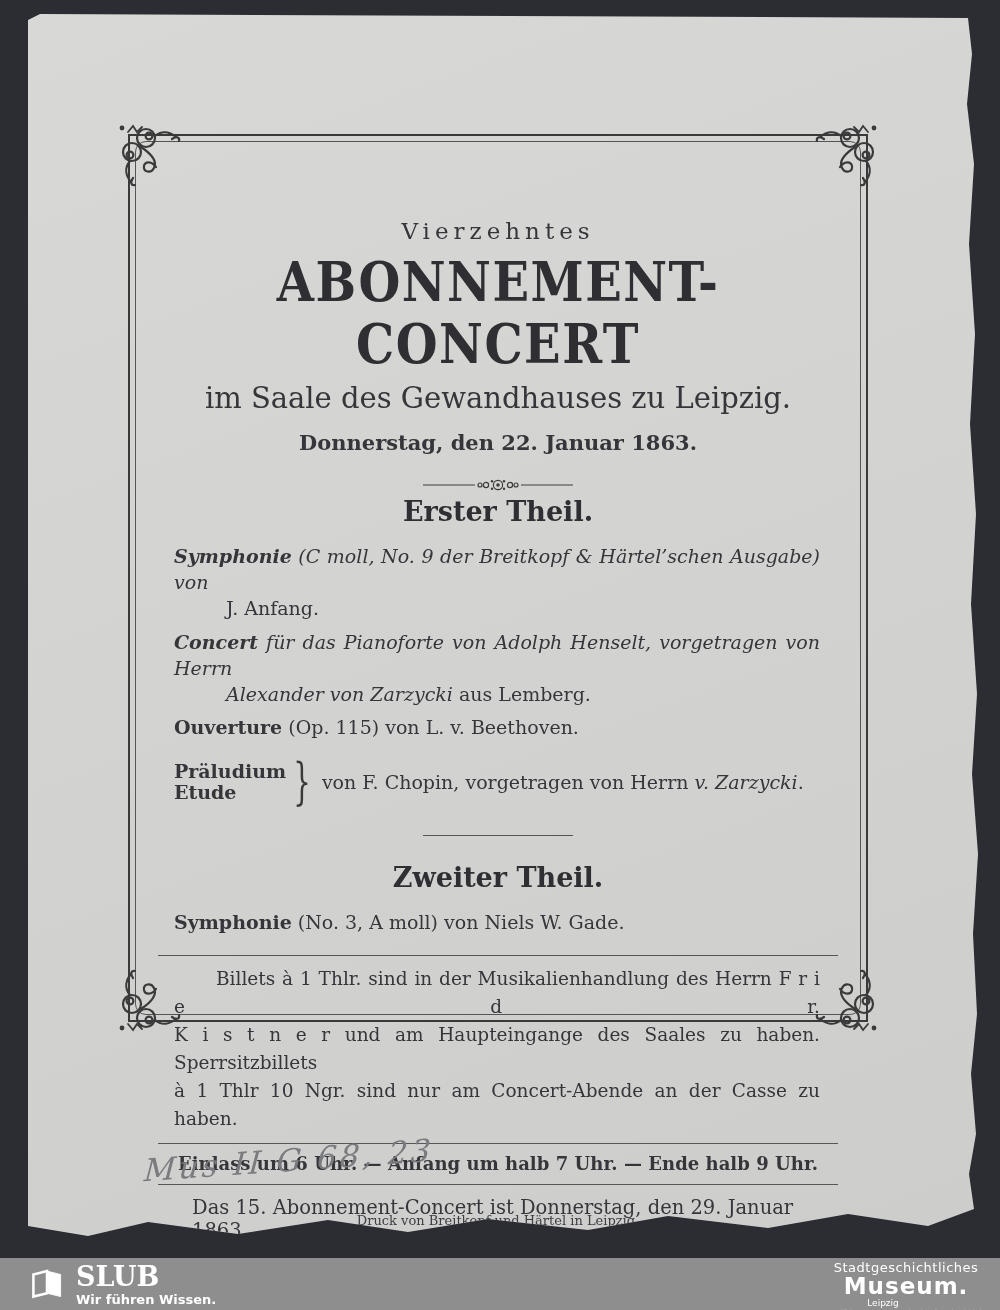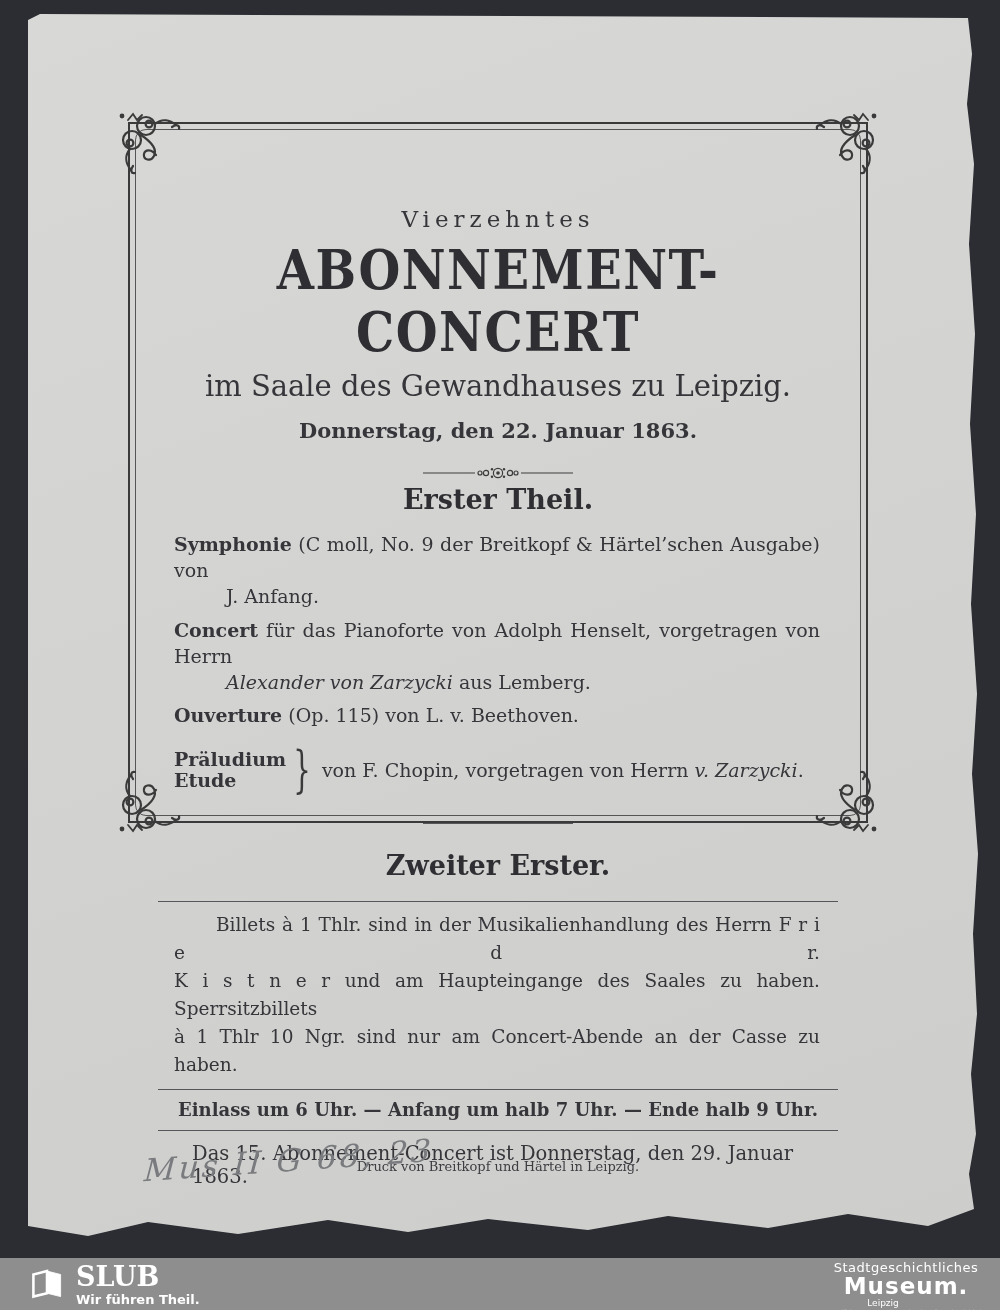--- a/index.html
+++ b/index.html
@@ -15,42 +15,42 @@
     position:absolute;left:28px;top:14px;width:950px;height:1226px;
     background:linear-gradient(160deg,#d8d9d6 0%,#d3d4d2 45%,#cdcecb 100%);
     clip-path:polygon(0px 6px,12px 0px,940px 4px,944px 40px,939px 90px,946px 150px,
       941px 230px,947px 320px,942px 410px,948px 500px,943px 590px,949px 680px,
       944px 760px,950px 840px,945px 920px,949px 1000px,943px 1060px,948px 1120px,
       941px 1160px,946px 1195px,900px 1212px,820px 1200px,740px 1214px,640px 1202px,
       560px 1216px,460px 1205px,380px 1218px,300px 1206px,210px 1220px,120px 1208px,
       60px 1222px,0px 1212px);
   }
   
-  .frame{position:absolute;left:100px;top:108px;width:740px;height:701px;}
+  .frame{position:absolute;left:100px;top:120px;width:740px;height:888px;}
   .frame-outer{position:absolute;inset:0;border:2px solid #3a3a3a;border-top-width:2.6px;}
   .frame-inner{position:absolute;inset:7px;border:1.1px solid #555;border-radius:11px;}
   .corner{position:absolute;width:72px;height:72px;}
   .corner.tl{left:-12px;top:-12px;}
   .corner.tr{right:-12px;top:-12px;transform:scaleX(-1);}
   .corner.bl{left:-12px;bottom:-12px;transform:scaleY(-1);}
   .corner.br{right:-12px;bottom:-12px;transform:scale(-1,-1);}
   
   .content{position:absolute;left:20px;right:20px;top:0;color:#35353a;text-align:center;}
   .series{margin-top:84px;font-size:23px;letter-spacing:5px;}
   .title{margin-top:13px;font-size:48px;font-weight:bold;letter-spacing:1.5px;
          transform:scaleY(1.12);color:#2f2f33;}
   .venue{margin-top:12px;font-size:29px;}
   .dateline{margin-top:15px;font-size:21px;font-weight:bold;}
   .orn-divider{margin-top:22px;}
   .part-heading{font-size:27px;font-weight:bold;color:#2f2f33;}
   .h-part1{}
   .h-part2{margin-top:26px;}
   .prog{margin-top:16px;text-align:left;padding:0 28px 0 26px;font-size:19px;line-height:1.38;}
   .prog-item{margin-bottom:7px;}
-  .jline{text-align:justify;text-align-last:justify;}
+  .jline{text-align:justify;text-align-last:justify;font-style:italic;}
   .prog b{font-weight:bold;}
   .indent2{padding-left:52px;}
   .it{font-style:italic;}
   .brace-row{display:flex;align-items:center;gap:2px;}
   .brace-labels{display:flex;flex-direction:column;line-height:1.12;font-weight:bold;}
   .brace-char{font-size:50px;font-weight:400;transform:scaleX(.55);margin:0 2px 0 -2px;color:#3a3a3a;}
   .rule-short{width:150px;height:0;border-top:1.3px solid #55555a;margin:18px auto 0;}
   .rule-full{height:0;border-top:1.3px solid #55555a;margin:10px 10px 0;}
   .tickets{margin-top:9px;padding:0 28px 0 26px;font-size:18.5px;line-height:1.52;text-align:left;}
   .tickets .tl1{text-indent:42px;}
@@ -161,22 +161,27 @@
             <span>Präludium</span>
             <span>Etude</span>
           </div>
           <span class="brace-char">}</span>
           <div><span>von F. Chopin, vorgetragen von Herrn </span><span class="it">v. Zarzycki</span><span>.</span></div>
         </div>
       </div>
 
       <div class="rule-short"></div>
 
-      <div class="part-heading h-part2">Zweiter Erster.</div>
-
+      <div class="part-heading h-part2">Zweiter Theil.</div>
+
+      <div class="prog">
+        <div class="prog-item">
+          <div><b>Symphonie</b><span> (No. 3, A moll) von Niels W. Gade.</span></div>
+        </div>
+      </div>
 
       <div class="rule-full" style="margin-top:20px"></div>
 
       <div class="tickets">
         <div class="tl1">Billets à 1 Thlr. sind in der Musikalienhandlung des Herrn F r i e d r.</div>
         <div>K i s t n e r und am Haupteingange des Saales zu haben. Sperrsitzbillets</div>
         <div>à 1 Thlr 10 Ngr. sind nur am Concert-Abende an der Casse zu haben.</div>
       </div>
 
       <div class="rule-full"></div>
@@ -195,21 +200,21 @@
 </div>
 
 <div class="footer">
   <div class="slub">
     <svg width="34" height="40" viewBox="0 0 40 40">
       <path d="M20,6 L4,10 L4,36 L20,32 Z" fill="none" stroke="#fff" stroke-width="3"></path>
       <path d="M20,6 L36,10 L36,36 L20,32 Z" fill="#fff" stroke="#fff" stroke-width="1"></path>
     </svg>
     <div class="slub-text">
       <div class="slub-name">SLUB</div>
-      <div class="slub-tag">Wir führen Theil.</div>
+      <div class="slub-tag">Wir führen Wissen.</div>
     </div>
   </div>
   <div class="museum">
     <div class="m-top">Stadtgeschichtliches</div>
     <div class="m-name">Museum.</div>
     <div class="m-city">Leipzig</div>
     <div class="m-cert">✓ Zertifizierter Partner der Nationalen Klimaschutzinitiative</div>
   </div>
 </div>
 

